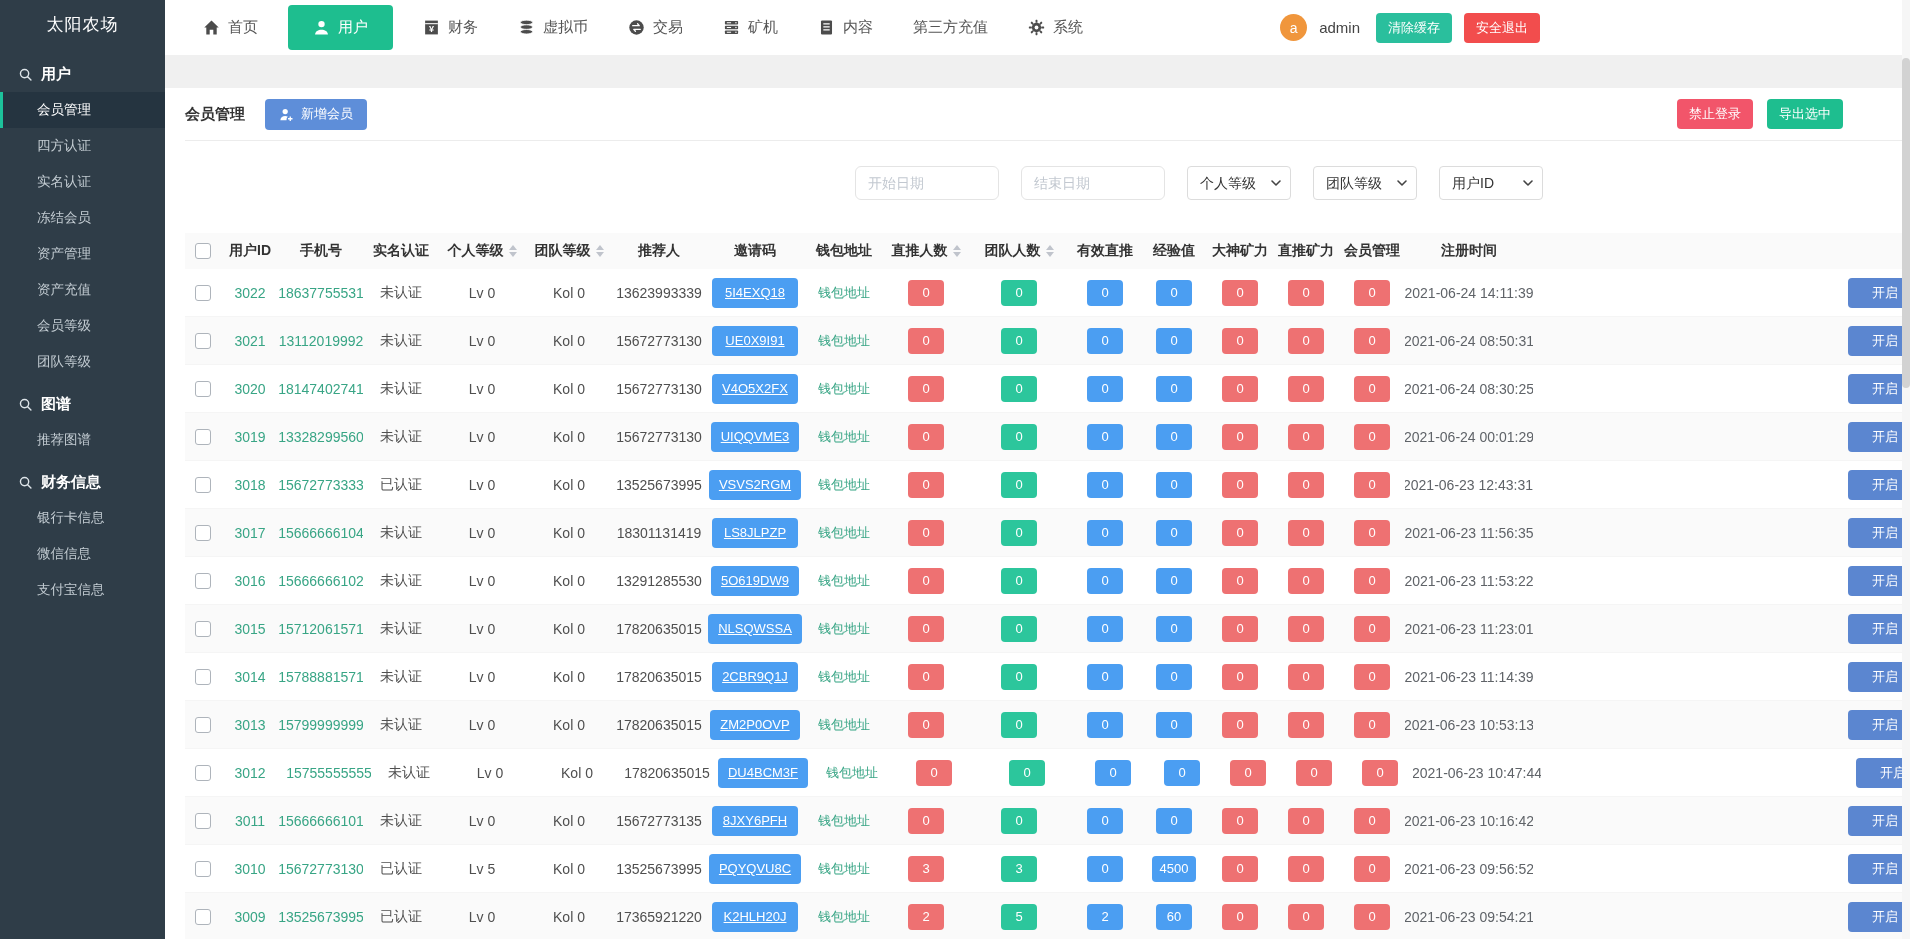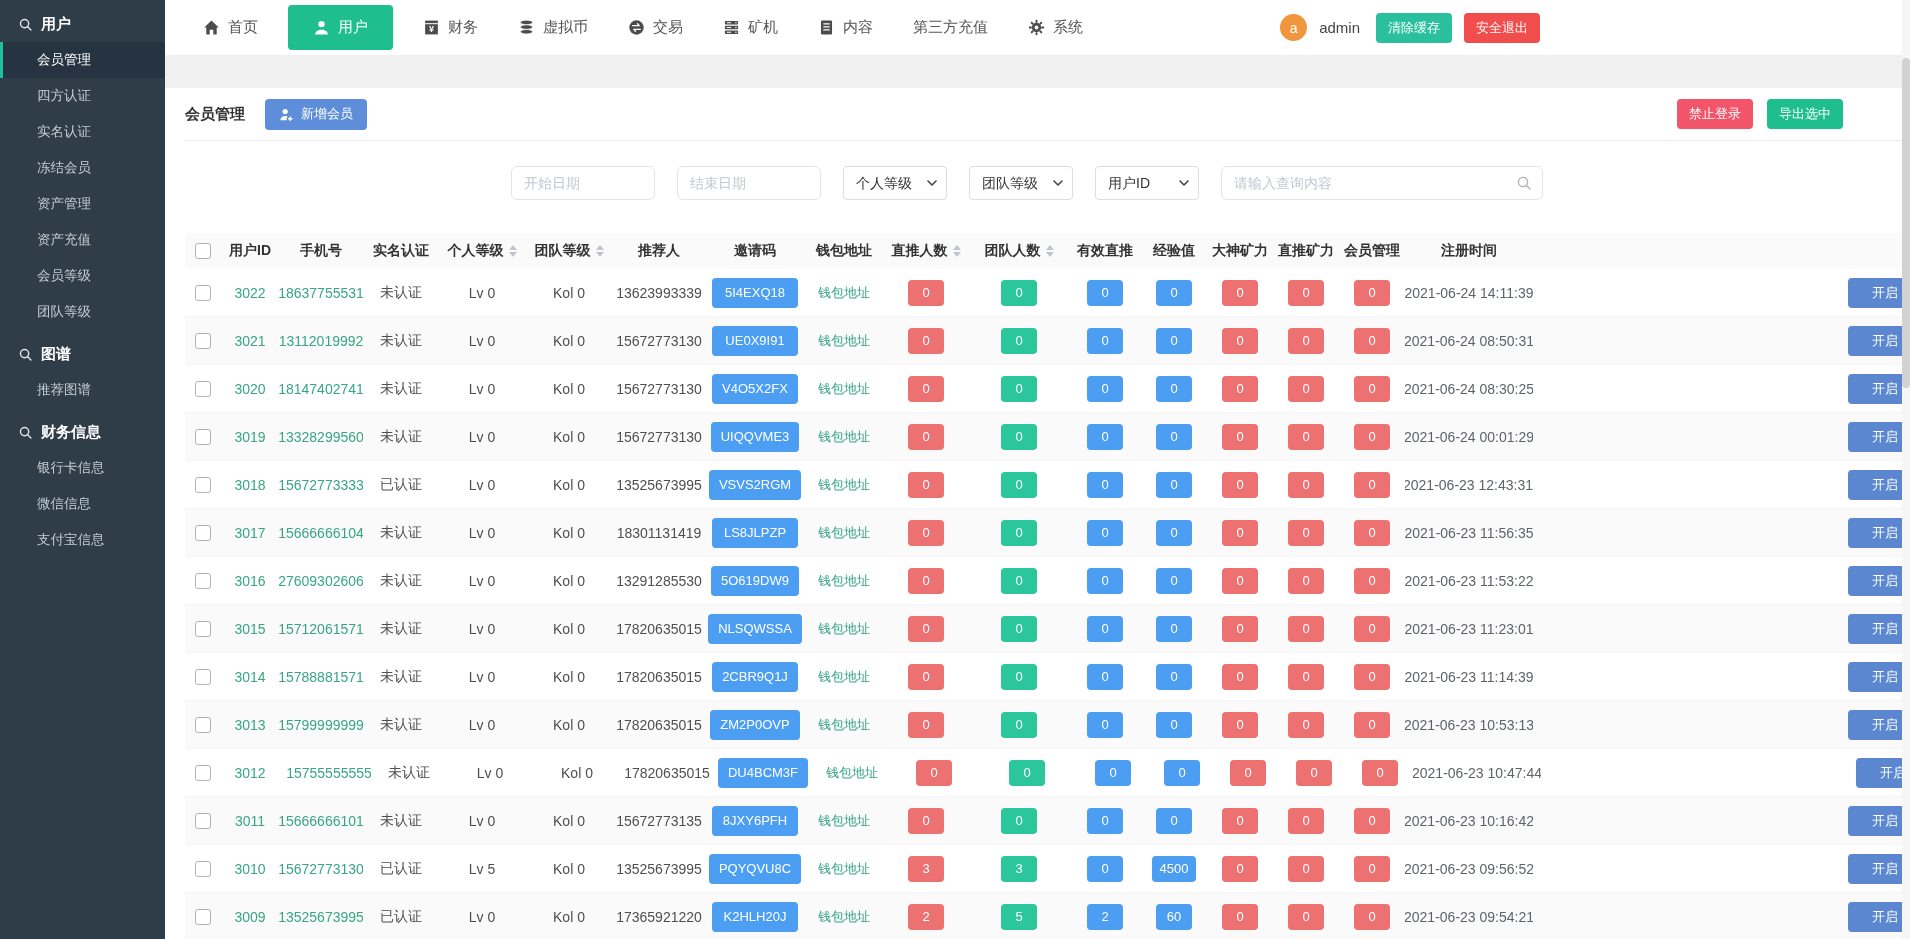--- a/index.html
+++ b/index.html
@@ -65,39 +65,40 @@
   .thead { display:flex; align-items:center; height:36px; background:#fafafa; font-weight:bold; font-size:14px; color:#333; }
   .cell { flex:0 0 auto; display:flex; align-items:center; justify-content:center; text-align:center; overflow:hidden; white-space:nowrap; }
   .trow { display:flex; align-items:center; height:48px; font-size:14px; color:#4f4f4f; border-bottom:1px solid #f5f5f5; }
   .trow:nth-child(even) { background:#fafafa; }
   .green-text { color:#38a585; }
   .wallet-link { color:#38a585; font-size:13px; cursor:pointer; }
   .badge { min-width:36px; height:26px; padding:0 8px; border-radius:4px; color:#fff; font-size:13px; display:inline-flex; align-items:center; justify-content:center; }
   .badge-red { background:#ee7172; }
   .badge-green { background:#2cc69c; }
   .badge-blue { background:#4b9ef2; }
-  .invite { min-width:86px; height:30px; border:none; border-radius:4px; background:#4b9ef2; color:#fff; font-size:13px; display:inline-flex; align-items:center; justify-content:center; padding:12px 10px; cursor:pointer; font-family:inherit; }
+  .invite { min-width:86px; height:30px; border:none; border-radius:4px; background:#4b9ef2; color:#fff; font-size:13px; display:inline-flex; align-items:center; justify-content:center; padding:12px 10px; cursor:pointer; font-family:inherit;text-decoration:underline; }
   .time-text { color:#5f6368; font-size:14px; }
   .open-btn { width:74px; height:30px; background:#5b86d0; border:none; border-radius:4px; color:#fff; font-size:13px; cursor:pointer; font-family:inherit; }
   .cell-action { justify-content:flex-start; padding-left:315px; }
   .cbx { appearance:none; -webkit-appearance:none; width:16px; height:16px; border:1px solid #aeb4bb; border-radius:3px; background:#fff; margin:0; cursor:pointer; }
   .sort { display:inline-flex; flex-direction:column; margin-left:5px; gap:2px; }
   .sort .up { width:0; height:0; border-left:4px solid transparent; border-right:4px solid transparent; border-bottom:5px solid #c0c4cc; }
   .sort .down { width:0; height:0; border-left:4px solid transparent; border-right:4px solid transparent; border-top:5px solid #c0c4cc; }
 
   
   .scrollbar-track { position:absolute; right:0; top:0; width:8px; height:939px; background:#f6f6f6; }
   .scrollbar-thumb { position:absolute; top:58px; left:0; width:8px; height:330px; background:#d2d2d2; border-radius:4px; }
 </style>
 </head>
 <body>
 
 <div class="app">
 
   <aside class="sidebar">
+    <div class="logo">太阳农场</div>
     <nav id="side-sections">
         <div class="sec-title">
           <span class="icon">
             <svg viewBox="0 0 16 16" fill="none" stroke="currentColor" stroke-width="1.5">
               <circle cx="7" cy="7" r="4.4"></circle>
               <path d="M10.3 10.3 13.8 13.8" stroke-linecap="round"></path>
             </svg>
           </span>
           <span>用户</span>
         </div>
@@ -279,29 +280,20 @@
             </span>
         </span>
         <span class="sel-wrap">
           <select><option>用户ID</option></select>
           <span class="sel-caret icon">
               <svg viewBox="0 0 12 12">
                 <path d="M2 4l4 4 4-4" fill="none" stroke="currentColor" stroke-width="1.6" stroke-linecap="round" stroke-linejoin="round"></path>
               </svg>
             </span>
         </span>
-        <span class="search-wrap">
-          <input placeholder="请输入查询内容" style="">
-          <span class="search-icon icon">
-              <svg viewBox="0 0 16 16" fill="none" stroke="currentColor" stroke-width="1.4">
-                <circle cx="7" cy="7" r="4.6"></circle>
-                <path d="M10.4 10.4 14 14" stroke-linecap="round"></path>
-              </svg>
-            </span>
-        </span>
       </div>
 
       <div class="table-area">
         <div class="thead" id="thead">
             <div class="cell" style="width: 36px;">
               <input class="cbx" type="checkbox" style="">
             </div>
             <div class="cell" style="width: 58px;">
               <span>用户ID</span>
             </div>
@@ -706,21 +698,21 @@
               </div>
             </div>
             <div class="trow">
               <div class="cell" style="width: 36px;">
                 <input class="cbx" type="checkbox" style="">
               </div>
               <div class="cell" style="width: 58px;">
                 <span class="green-text">3016</span>
               </div>
               <div class="cell" style="width: 84px;">
-                <span class="green-text">27609302606</span>
+                <span class="green-text">15666666102</span>
               </div>
               <div class="cell" style="width: 76px;">
                 <span>未认证</span>
               </div>
               <div class="cell" style="width: 86px;">
                 <span>Lv 0</span>
               </div>
               <div class="cell" style="width: 88px;">
                 <span>Kol 0</span>
               </div>

